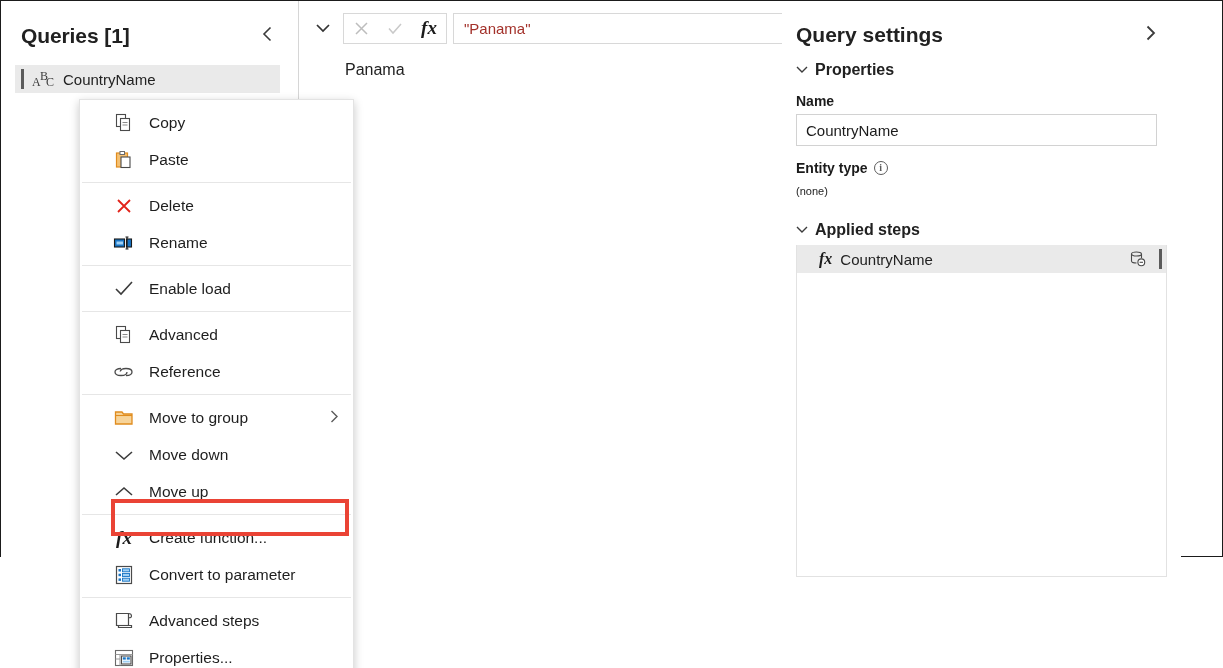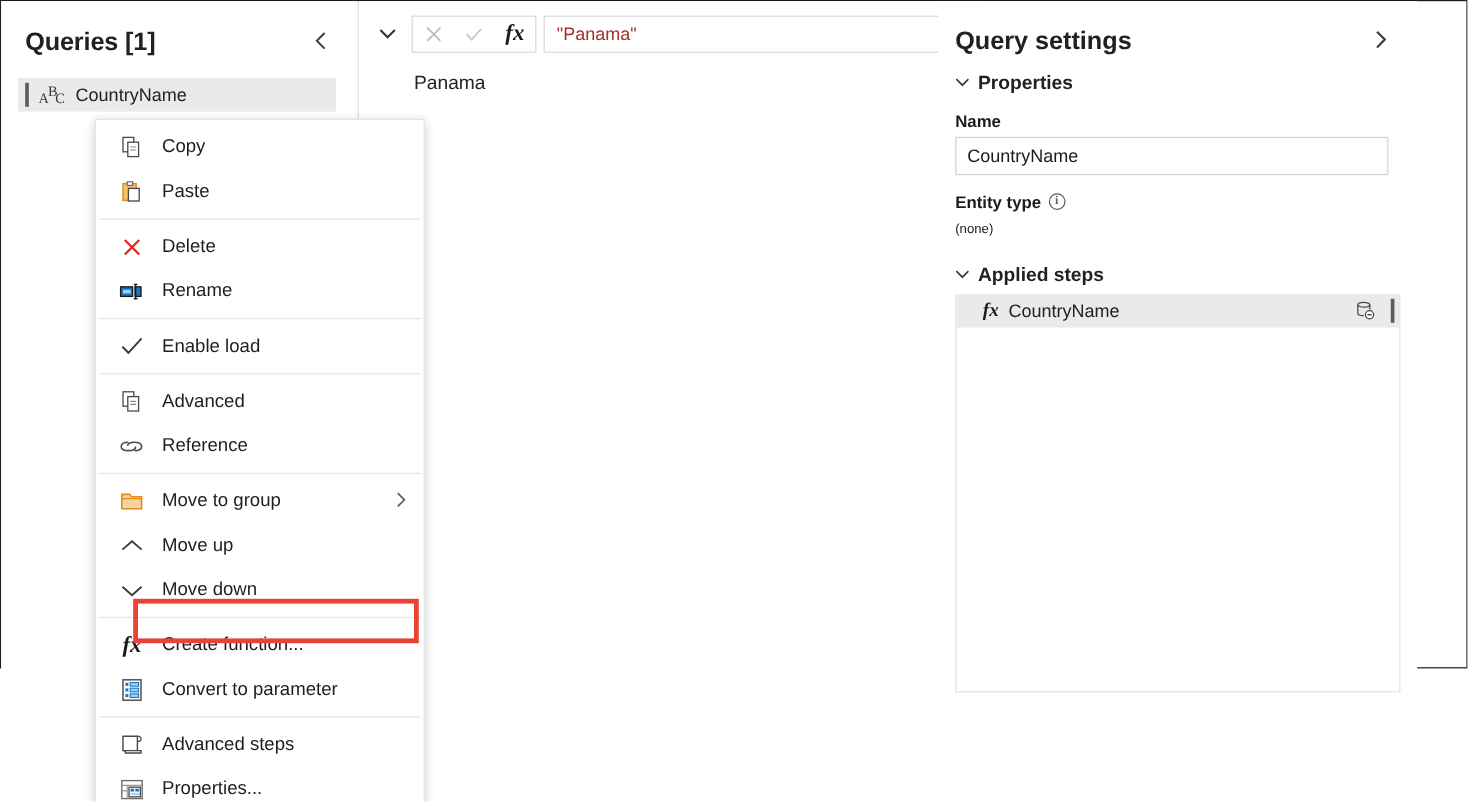--- a/index.html
+++ b/index.html
@@ -159,21 +159,21 @@
     position: absolute; left: 78px; top: 98px;
     width: 275px;
     background: #ffffff;
     border: 1px solid #e3e3e3;
     box-shadow: 0 3px 9px rgba(0,0,0,0.22);
     padding: 4px 0 4px 0;
     z-index: 50;
   }
   .menu-item {
     display: flex; align-items: center;
-    height: 37px; padding-left: 19px; gap: 14px;
+    height: 37px; padding-left: 33px; gap: 14px;
     cursor: pointer; position: relative;
   }
   .mi-icon {
     width: 22px; height: 22px;
     display: flex; align-items: center; justify-content: center;
     flex-shrink: 0;
   }
   .mi-label { font-size: 15.5px; color: #1e1e1e; }
   .mi-submenu {
     position: absolute; right: 14px; font-size: 13px; color: #555;
@@ -406,33 +406,33 @@
       <span class="mi-submenu">
         <svg width="10" height="15" viewBox="0 0 10 15">
           <path d="M2.5 2 L8 7.5 L2.5 13" fill="none" stroke="#5a5a5a" stroke-width="1.4"></path>
         </svg>
       </span>
     </div>
 
     <div class="menu-item">
       <span class="mi-icon">
         <svg width="20" height="14" viewBox="0 0 20 14">
+          <path d="M2 4 L10 11 L18 4" fill="none" stroke="#3b3b3b" stroke-width="1.6"></path>
+        </svg>
+      </span>
+      <span class="mi-label">Move down</span>
+    </div>
+
+    <div class="menu-item">
+      <span class="mi-icon">
+        <svg width="20" height="14" viewBox="0 0 20 14">
           <path d="M2 10 L10 3 L18 10" fill="none" stroke="#3b3b3b" stroke-width="1.6"></path>
         </svg>
       </span>
       <span class="mi-label">Move up</span>
-    </div>
-
-    <div class="menu-item">
-      <span class="mi-icon">
-        <svg width="20" height="14" viewBox="0 0 20 14">
-          <path d="M2 4 L10 11 L18 4" fill="none" stroke="#3b3b3b" stroke-width="1.6"></path>
-        </svg>
-      </span>
-      <span class="mi-label">Move down</span>
     </div>
 
     <div class="menu-sep"></div>
 
     <div class="menu-item">
       <span class="mi-icon">
         <span style="font-family:'Liberation Serif',serif; font-style:italic; font-weight:bold; font-size:19px; color:#1b1b1b;">fx</span>
       </span>
       <span class="mi-label">Create function...</span>
     </div>

